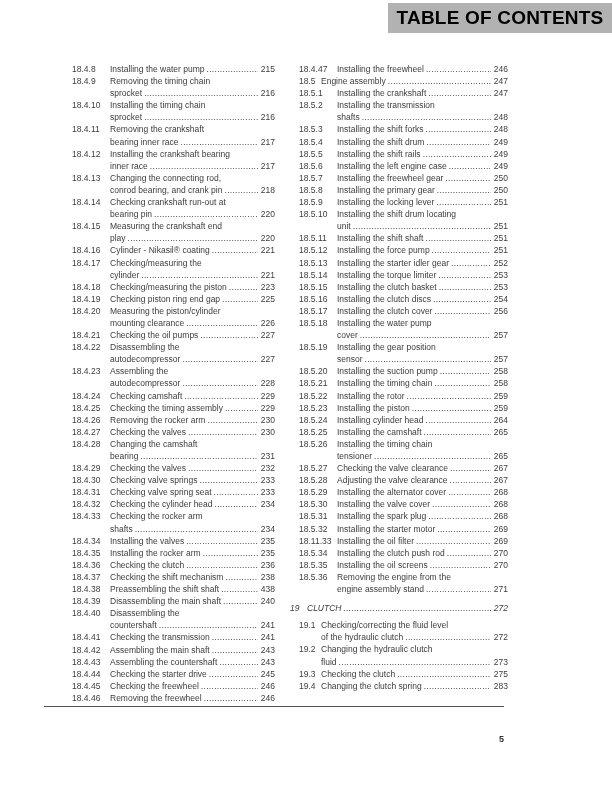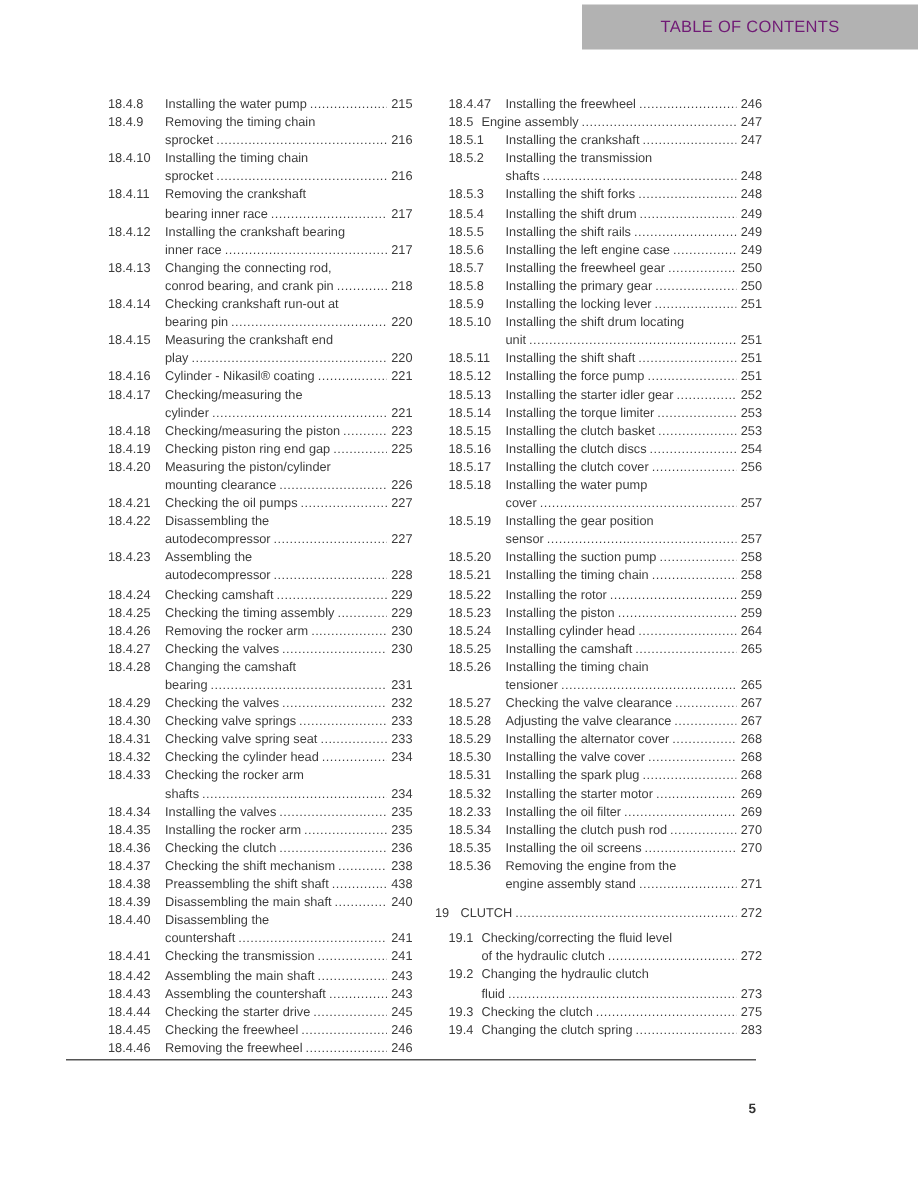--- a/index.html
+++ b/index.html
@@ -13,34 +13,34 @@
   }
   .page { position: absolute; inset: 0; background: #ffffff; }
 
   
   .banner {
     position: absolute; left: 388px; top: 3px; width: 224px; height: 30px;
     background: #b2b2b2;
     display: flex; align-items: center; justify-content: center;
   }
   .banner-title {
-    font-weight: normal; font-size: 11px; color: #701a75; letter-spacing: 0.2px;
+    font-weight: bold; font-size: 19px; color: #000000; letter-spacing: 0.2px;
     white-space: nowrap;
   }
 
   
   .toc-col {
     position: absolute; top: 63px;
     font-size: 8.5px; line-height: 12.1px;
   }
   .toc-col.left  { left: 63px;  width: 212px; }
   .toc-col.right { left: 290px; width: 218px; }
 
   .entry { position: relative; }
-  .entry.lvl1 { margin-top: 7px; margin-bottom: 5px; }
+  .entry.lvl1 { margin-top: 7px; margin-bottom: 5px; font-style: italic; }
 
   .num { position: absolute; left: 9px; top: 0; white-space: nowrap; }
   .entry.lvl1 .num { left: 0; }
 
   .line { display: flex; align-items: baseline; padding-left: 47px; }
   .entry.lvl2 .line { padding-left: 31px; }
   .entry.lvl1 .line { padding-left: 17px; }
 
   .title { white-space: nowrap; flex: 0 0 auto; }
   .dots {
@@ -707,21 +707,21 @@
       </div>
       <div class="entry lvl3">
         <span class="num">18.5.32</span>
         <div class="line">
           <span class="title">Installing the starter motor</span>
           <span class="dots">..........................................................................................</span>
           <span class="page-num">269</span>
         </div>
       </div>
       <div class="entry lvl3">
-        <span class="num">18.2.33</span>
+        <span class="num">18.11.33</span>
         <div class="line">
           <span class="title">Installing the oil filter</span>
           <span class="dots">..........................................................................................</span>
           <span class="page-num">269</span>
         </div>
       </div>
       <div class="entry lvl3">
         <span class="num">18.5.34</span>
         <div class="line">
           <span class="title">Installing the clutch push rod</span>

